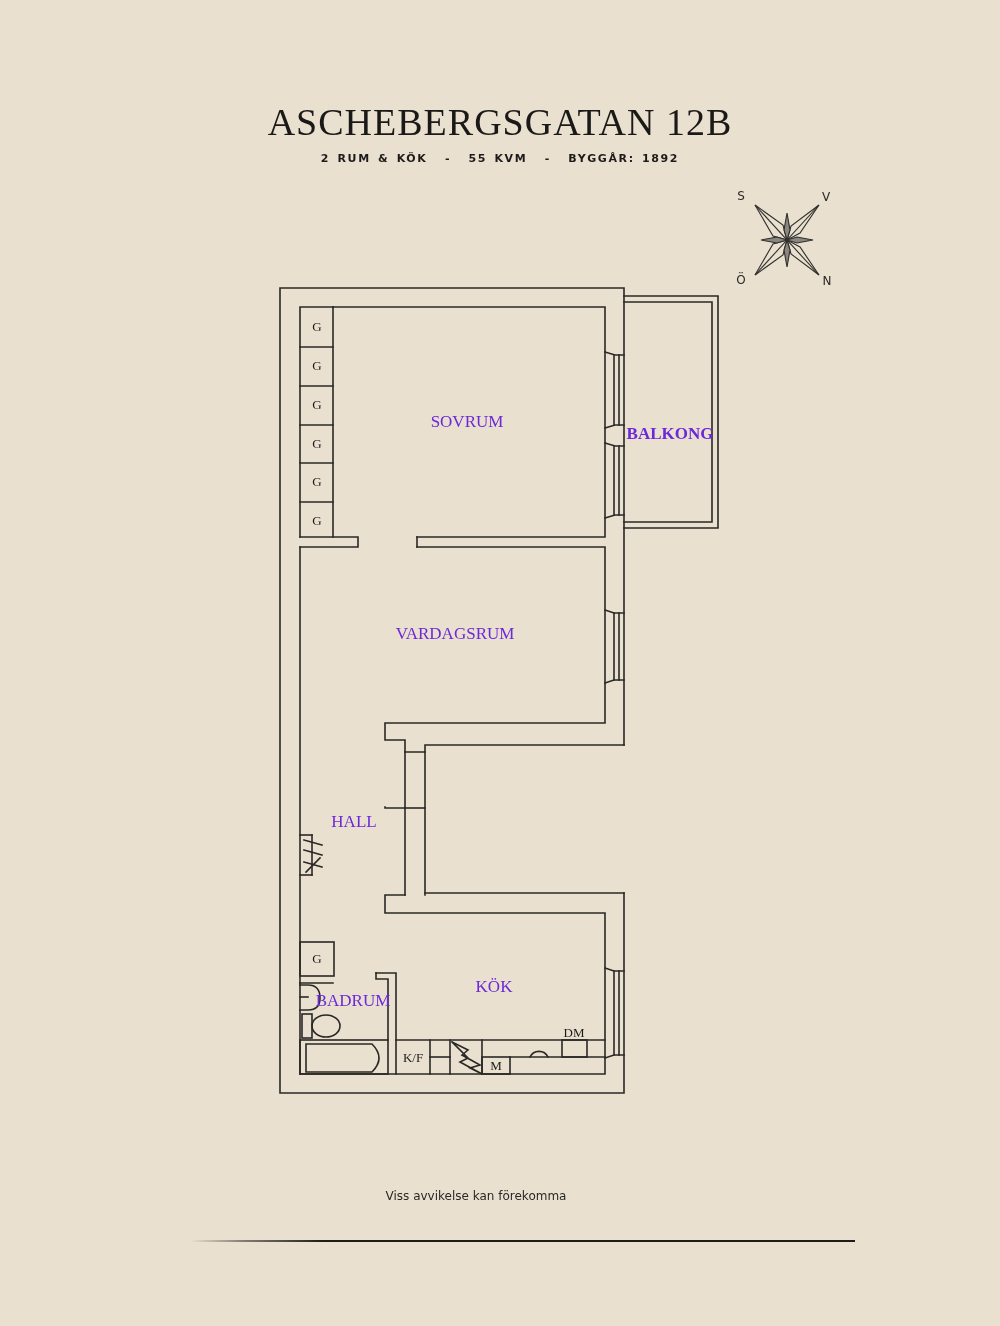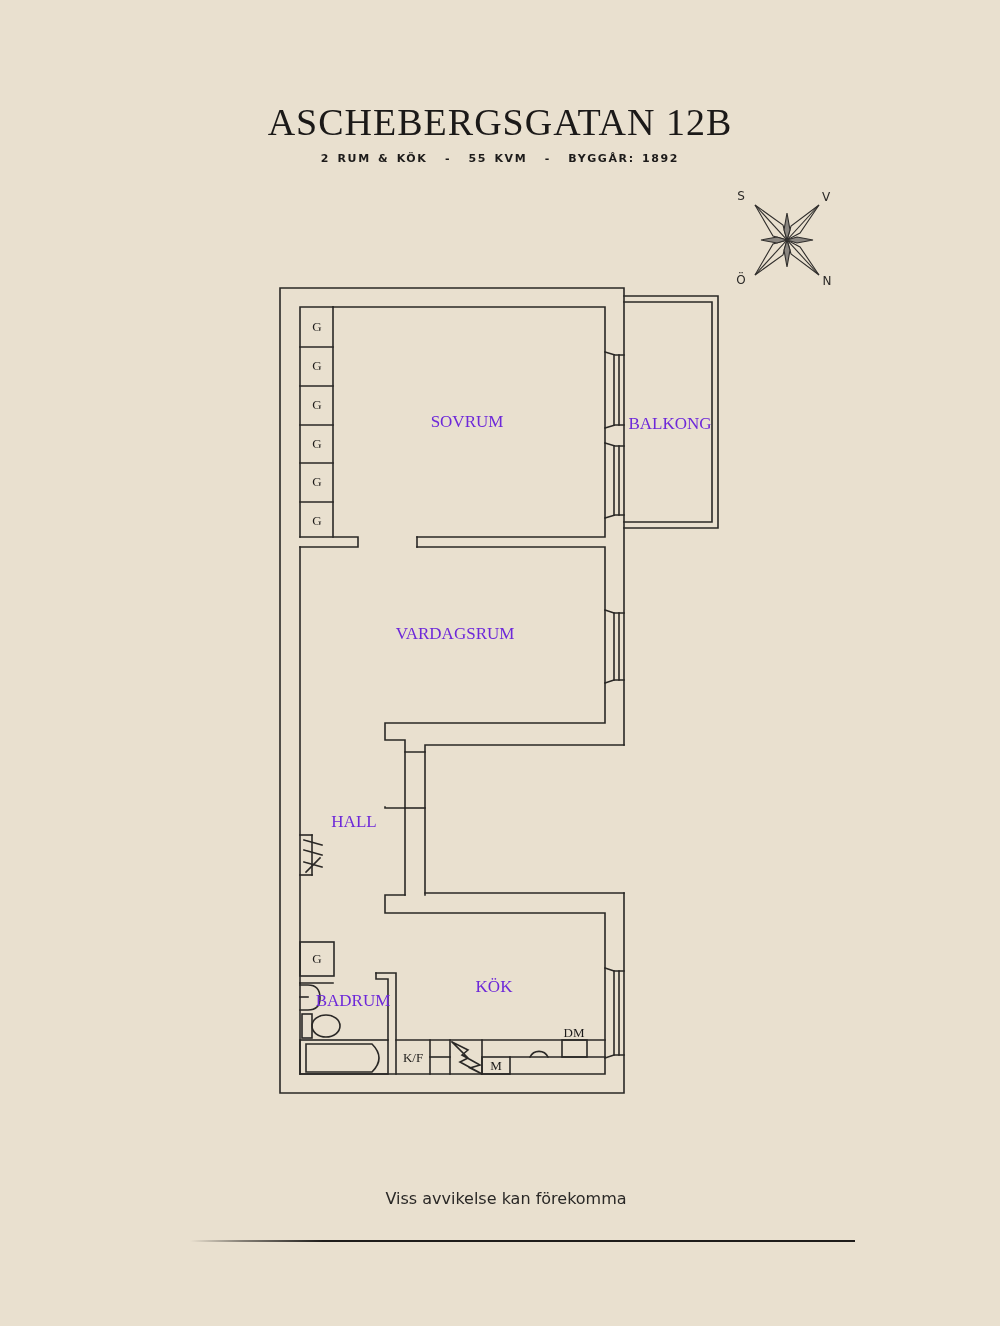--- a/index.html
+++ b/index.html
@@ -42,21 +42,21 @@
     .compass-label {
       position: absolute;
       font-family: "DejaVu Sans", sans-serif;
       font-size: 12px; color: #2a2826;
       transform: translate(-50%, -50%);
     }
     .disclaimer {
       position: absolute; left: 0; width: 952px; top: 1189px;
       text-align: center;
       font-family: "DejaVu Sans", sans-serif;
-      font-size: 16px; color: #2a2826; margin-left: 30px;
+      font-size: 12px; color: #2a2826;
     }
     .rule {
       position: absolute; left: 190px; top: 1240px; width: 665px; height: 2px;
       background: linear-gradient(to right, rgba(30,28,26,0) 0%, rgba(30,28,26,0.5) 8%, #1e1c1a 20%, #1e1c1a 100%);
     }
   </style>
 </head>
 <body>
 
 <div class="title">ASCHEBERGSGATAN 12B</div>
@@ -182,21 +182,21 @@
 
 <span class="fix-label" style="left:317px;top:327px;">G</span>
 <span class="fix-label" style="left:317px;top:366px;">G</span>
 <span class="fix-label" style="left:317px;top:405px;">G</span>
 <span class="fix-label" style="left:317px;top:444px;">G</span>
 <span class="fix-label" style="left:317px;top:482px;">G</span>
 <span class="fix-label" style="left:317px;top:521px;">G</span>
 <span class="fix-label" style="left:317px;top:959px;">G</span>
 
 <span class="room-label" style="left:467px;top:422px;">SOVRUM</span>
-<span class="room-label" style="left:670px;top:424px;">BALKONG</span>
+<span class="room-label" style="left:670px;top:434px;font-weight:bold;">BALKONG</span>
 <span class="room-label" style="left:455px;top:634px;">VARDAGSRUM</span>
 <span class="room-label" style="left:354px;top:822px;text-align:center;">HALL</span>
 <span class="room-label" style="left:353px;top:1001px;">BADRUM</span>
 <span class="room-label" style="left:494px;top:987px;">KÖK</span>
 
 <span class="fix-label" style="left:413px;top:1058px;text-align:center;">K/F</span>
 <span class="fix-label" style="left:496px;top:1066px;">M</span>
 <span class="fix-label" style="left:574px;top:1033px;">DM</span>
 
 <div class="disclaimer">Viss avvikelse kan förekomma</div>

